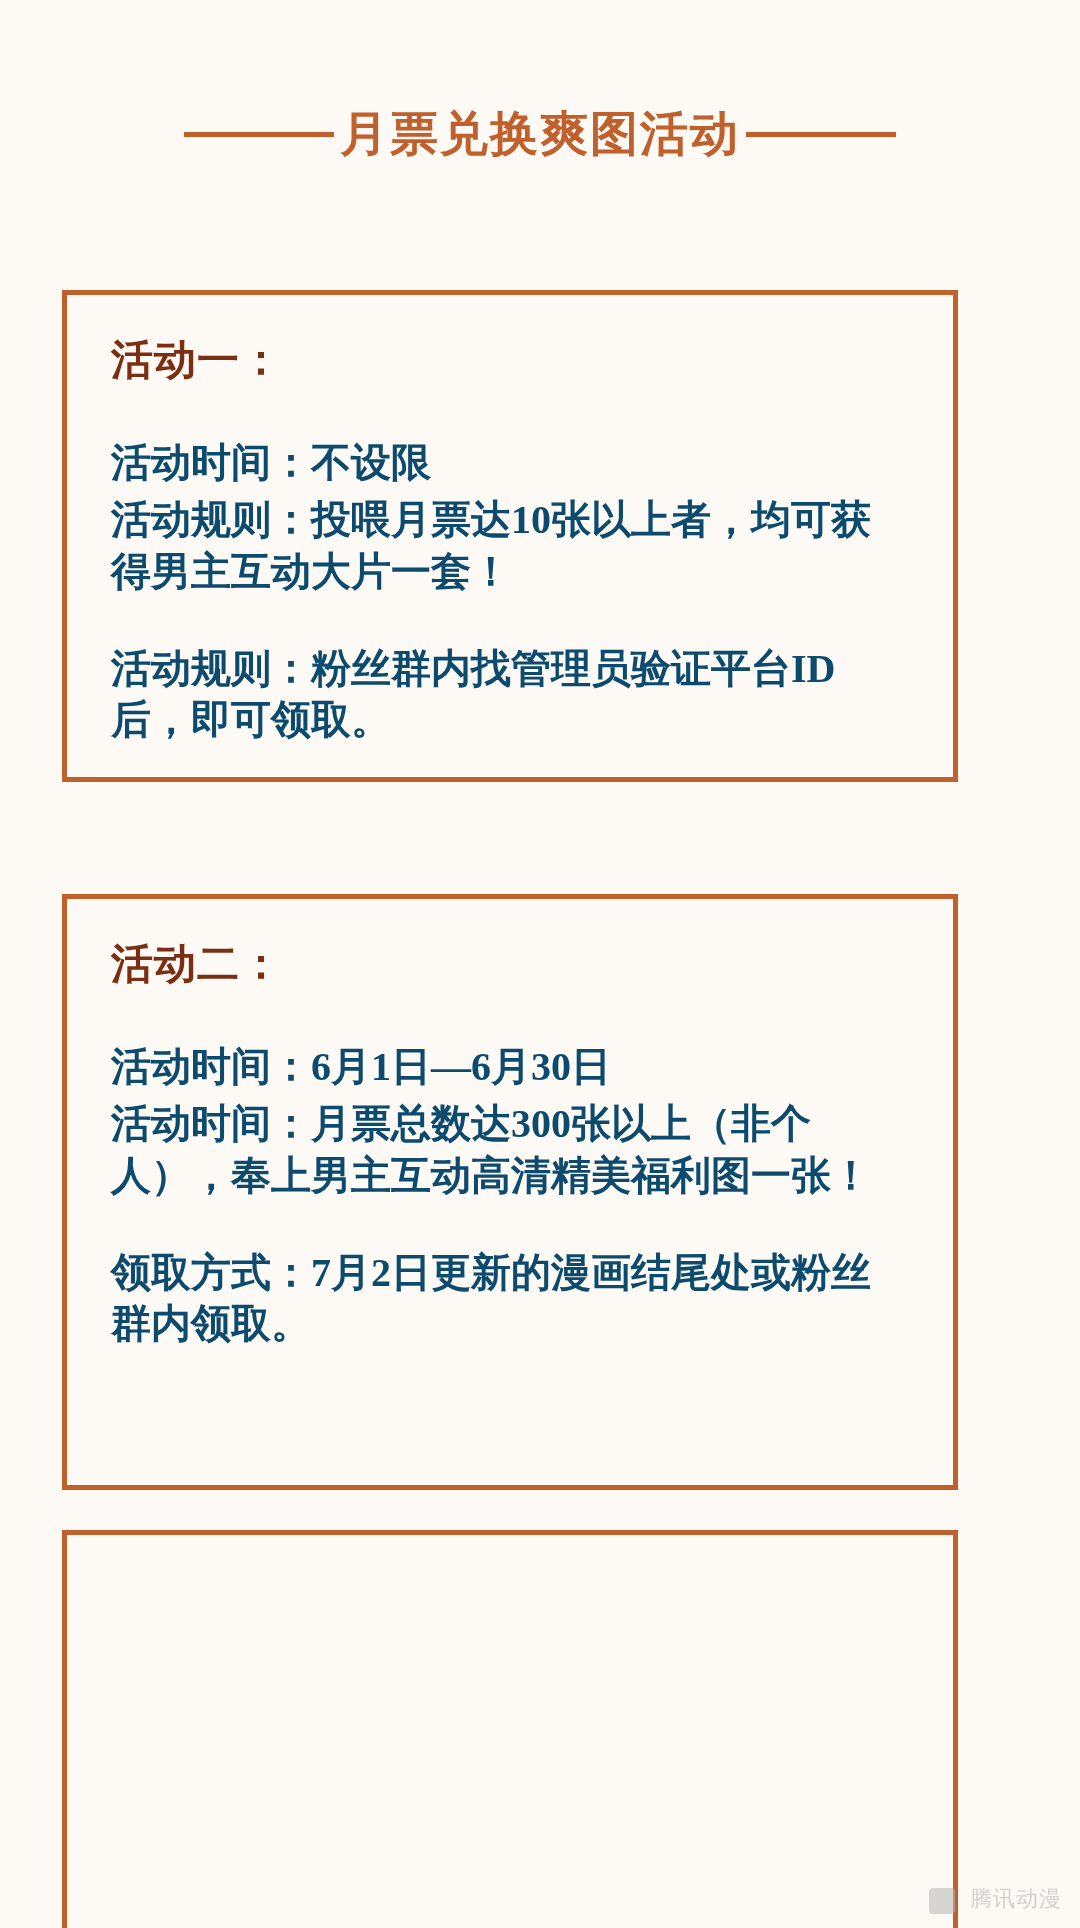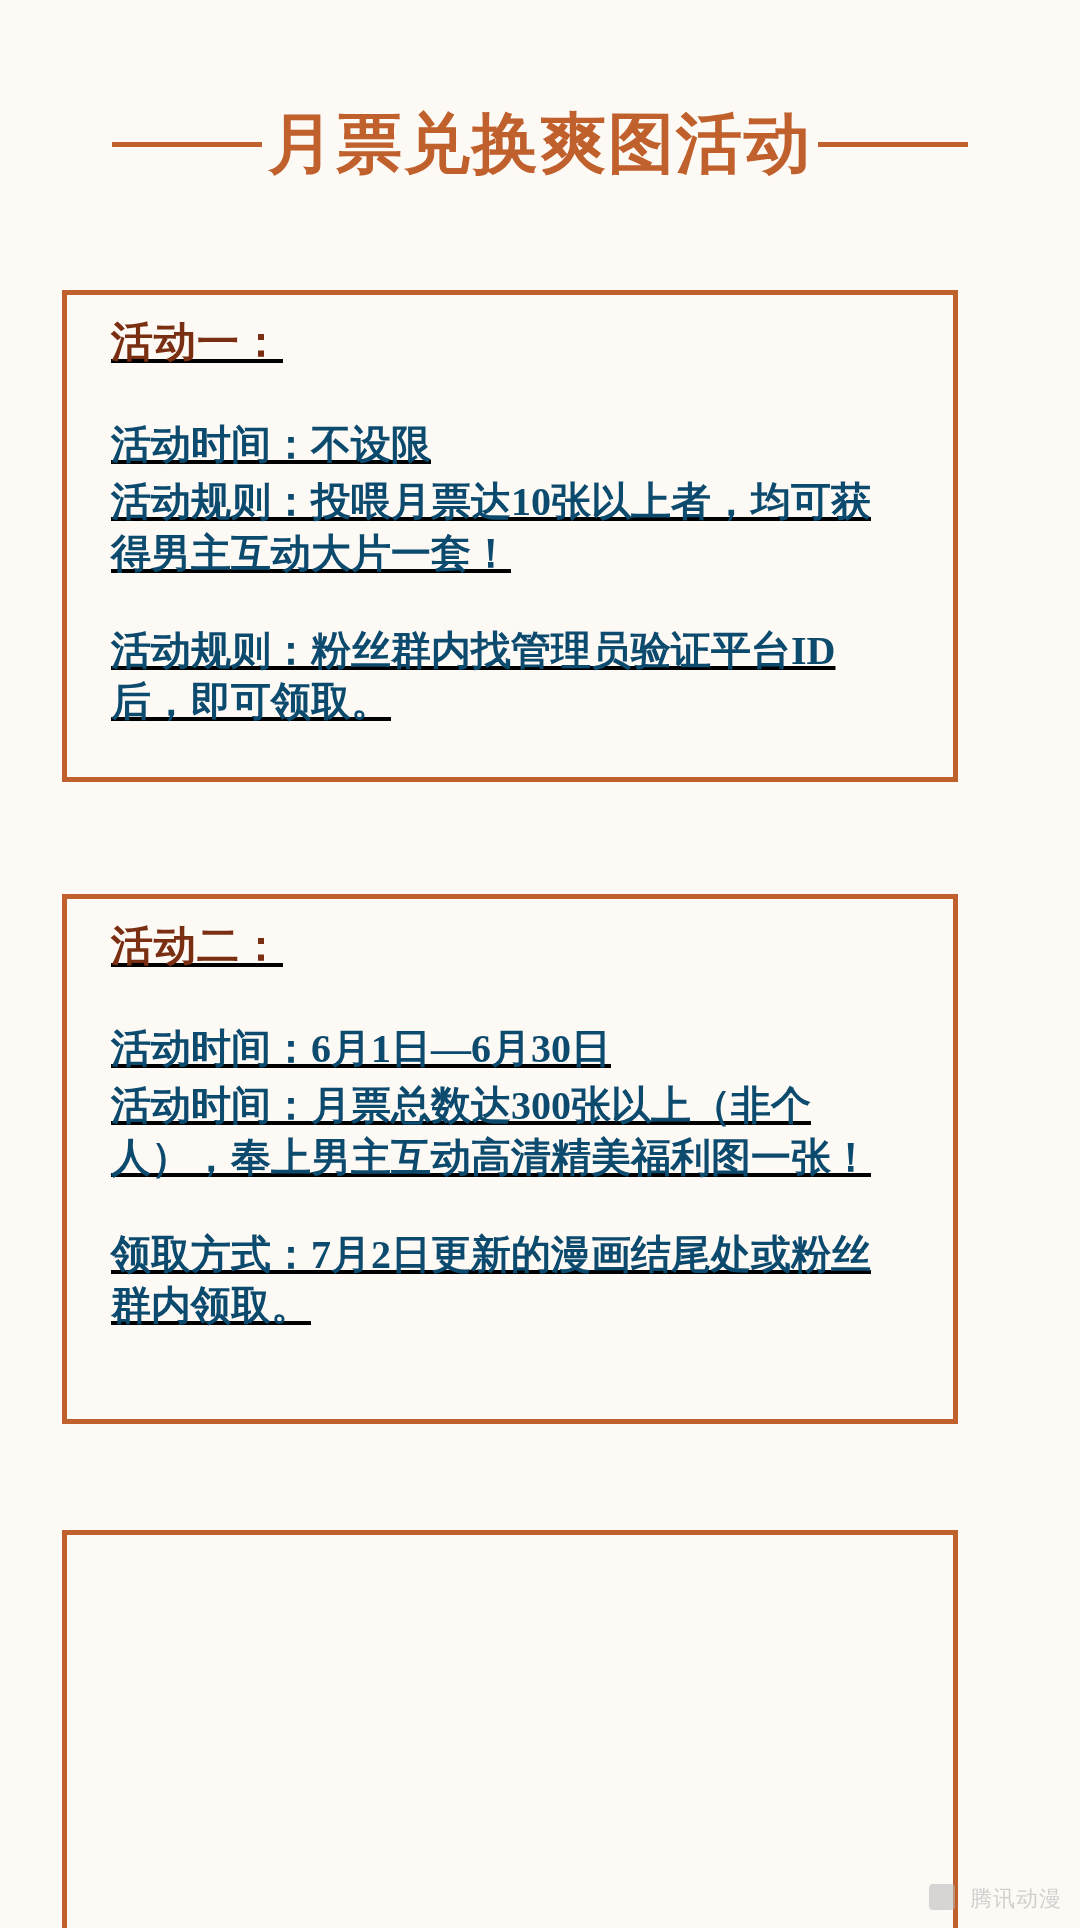--- a/index.html
+++ b/index.html
@@ -25,45 +25,44 @@
     align-items: center;
     justify-content: center;
     gap: 0px;
   }
   .title-rule {
     height: 5px;
     background: #c0602c;
     width: 150px;
   }
   .title-text {
-    font-size: 66px;
+    font-size: 48px;
     font-weight: bold;
     color: #c0602c;
     letter-spacing: 2px;
     padding: 0 6px;
     line-height: 1.1;
     white-space: nowrap;
   }
 
   
   .card {
     position: absolute;
     left: 62px;
     width: 896px;
     border: 5px solid #c0602c;
     box-sizing: border-box;
     background: transparent;
   }
   #card-1 { top: 290px; height: 492px; }
-  #card-2 { top: 894px; height: 530px; }
+  #card-2 { top: 894px; height: 596px; }
   #card-3 { top: 1530px; height: 420px; }
 
   .card-inner {
-    padding: 24px 44px 0 44px;
-    text-decoration: underline;
+    padding: 42px 44px 0 44px;
   }
 
   .card-heading {
     font-size: 42px;
     font-weight: bold;
     color: #7a2f12;
     letter-spacing: 1px;
     margin: 0 0 54px 0;
     line-height: 1.1;
   }
@@ -79,21 +78,21 @@
   .para.gap-top {
     margin-top: 46px;
   }
 
   
   .watermark {
     position: absolute;
     right: 18px;
     bottom: 14px;
     display: flex;
-    align-items: flex-start;
+    align-items: flex-end;
     gap: 15px;
     opacity: 0.55;
   }
   .wm-badge {
     width: 26px;
     height: 26px;
     background: #b9b9b9;
     border-radius: 4px;
     display: inline-block;
   }

